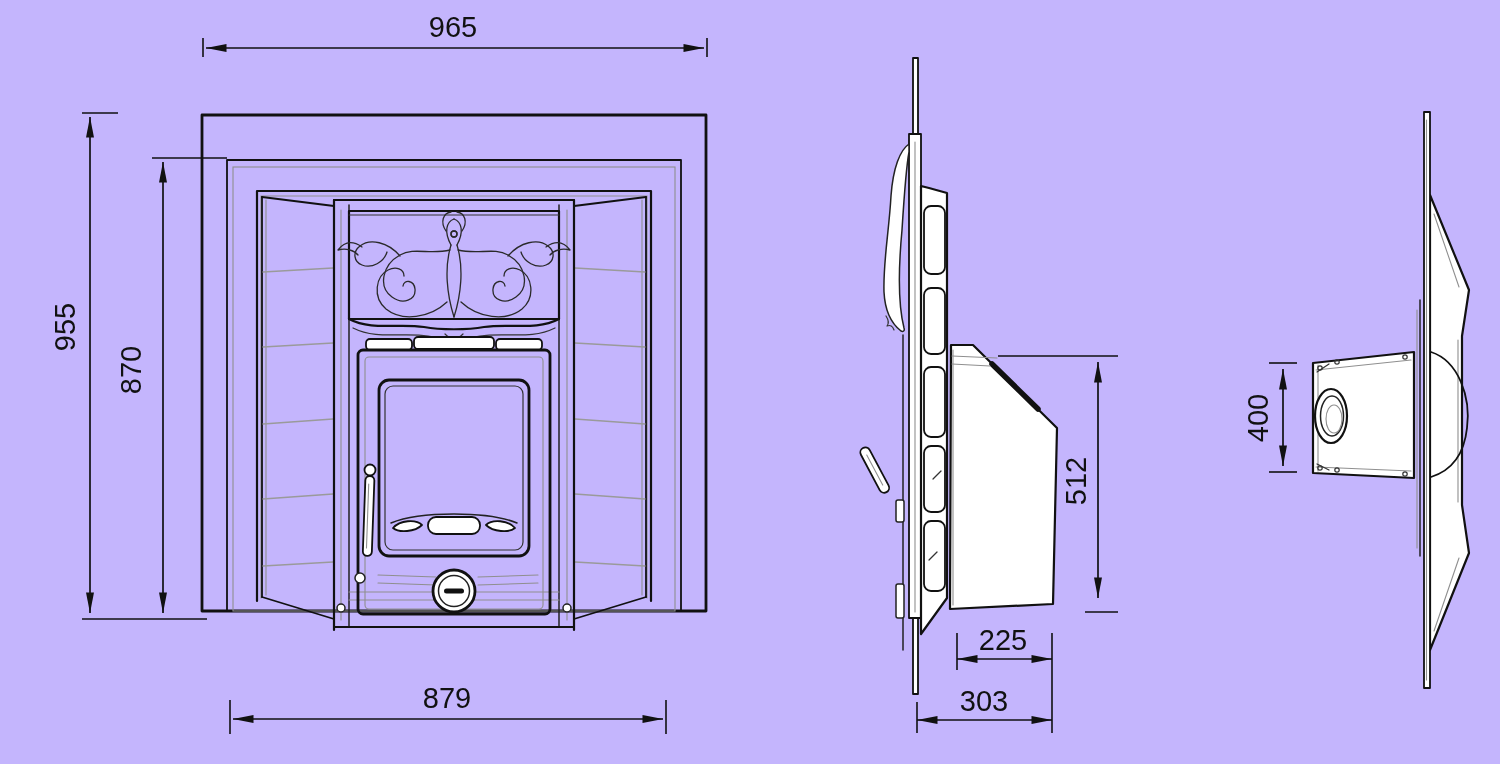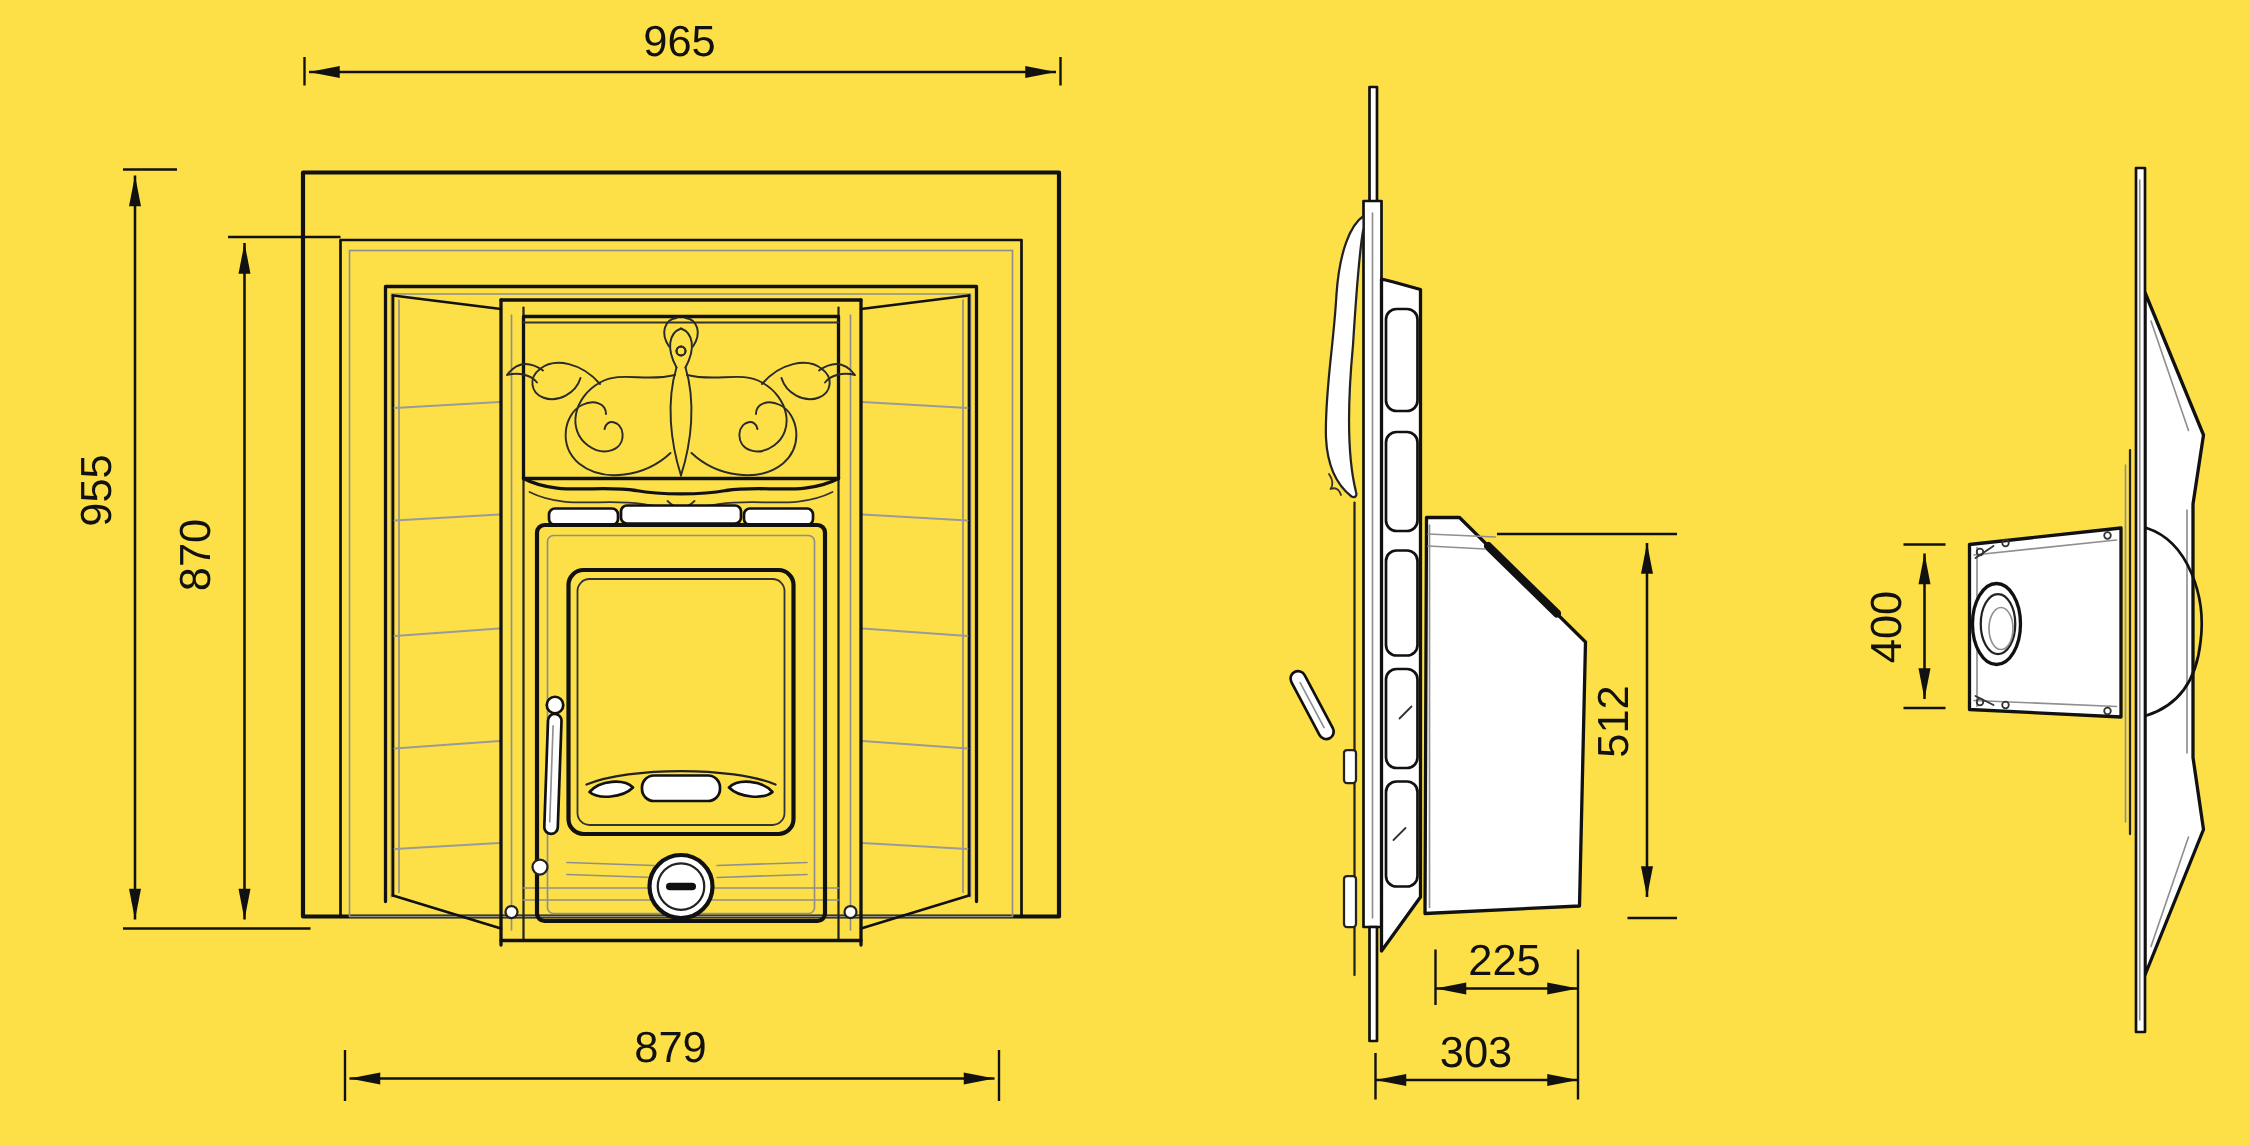--- a/index.html
+++ b/index.html
@@ -1,16 +1,16 @@
 <!DOCTYPE html>
 <html><head>
 <meta charset="utf-8">
 <style>
   html,body{margin:0;padding:0;background:#fff;}
-  .canvas{position:relative;width:1500px;height:764px;background:#fde047;overflow:hidden;
+  .canvas{position:relative;width:1500px;height:764px;background:#c4b5fd;overflow:hidden;
           font-family:"Liberation Sans", sans-serif;}
   svg{display:block;}
   
   .s3 {stroke:#111;stroke-width:2.8;fill:none;stroke-linecap:round;stroke-linejoin:round;}
   .s22{stroke:#111;stroke-width:2.2;fill:none;stroke-linecap:round;stroke-linejoin:round;}
   .s2 {stroke:#111;stroke-width:1.8;fill:none;stroke-linecap:round;stroke-linejoin:round;}
   .s15{stroke:#222;stroke-width:1.5;fill:none;stroke-linecap:round;stroke-linejoin:round;}
   .s12{stroke:#333;stroke-width:1.2;fill:none;stroke-linecap:round;stroke-linejoin:round;}
   .g1 {stroke:#8f8f8f;stroke-width:1.1;fill:none;stroke-linecap:round;}
   .g13{stroke:#9a9a9a;stroke-width:1.3;fill:none;stroke-linecap:round;}

